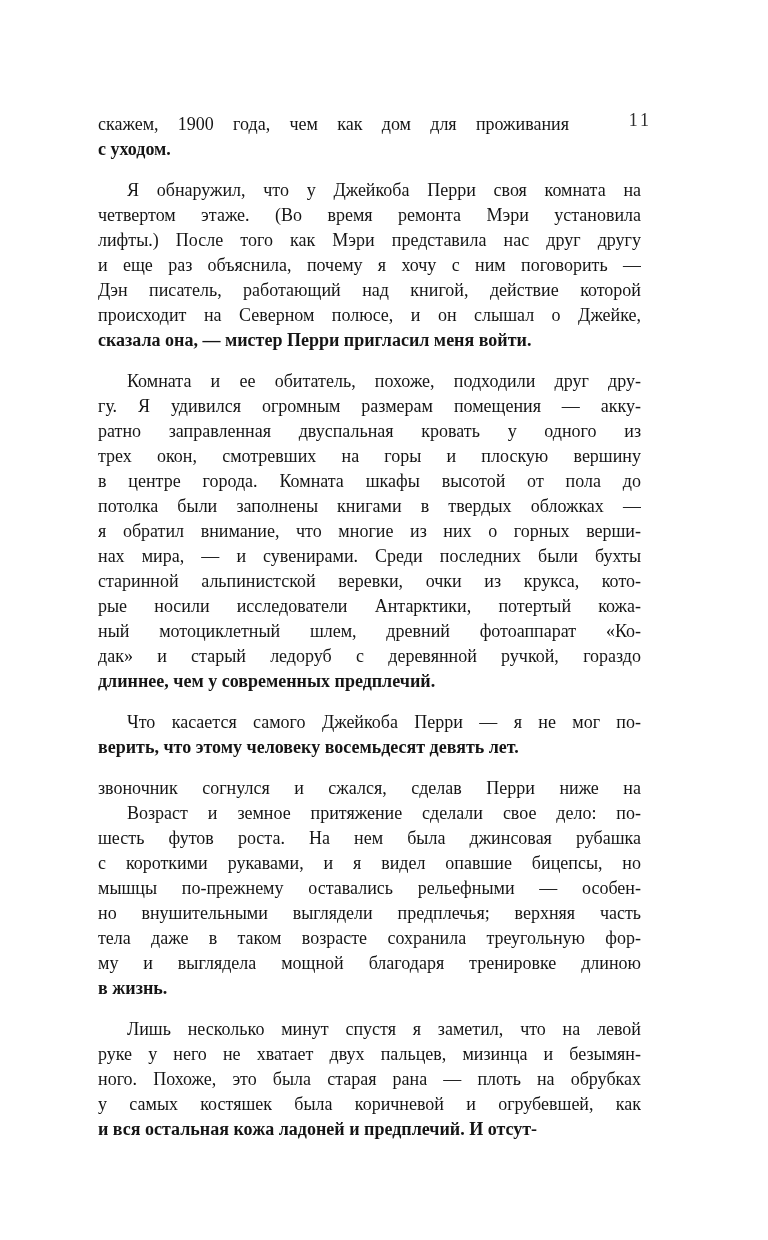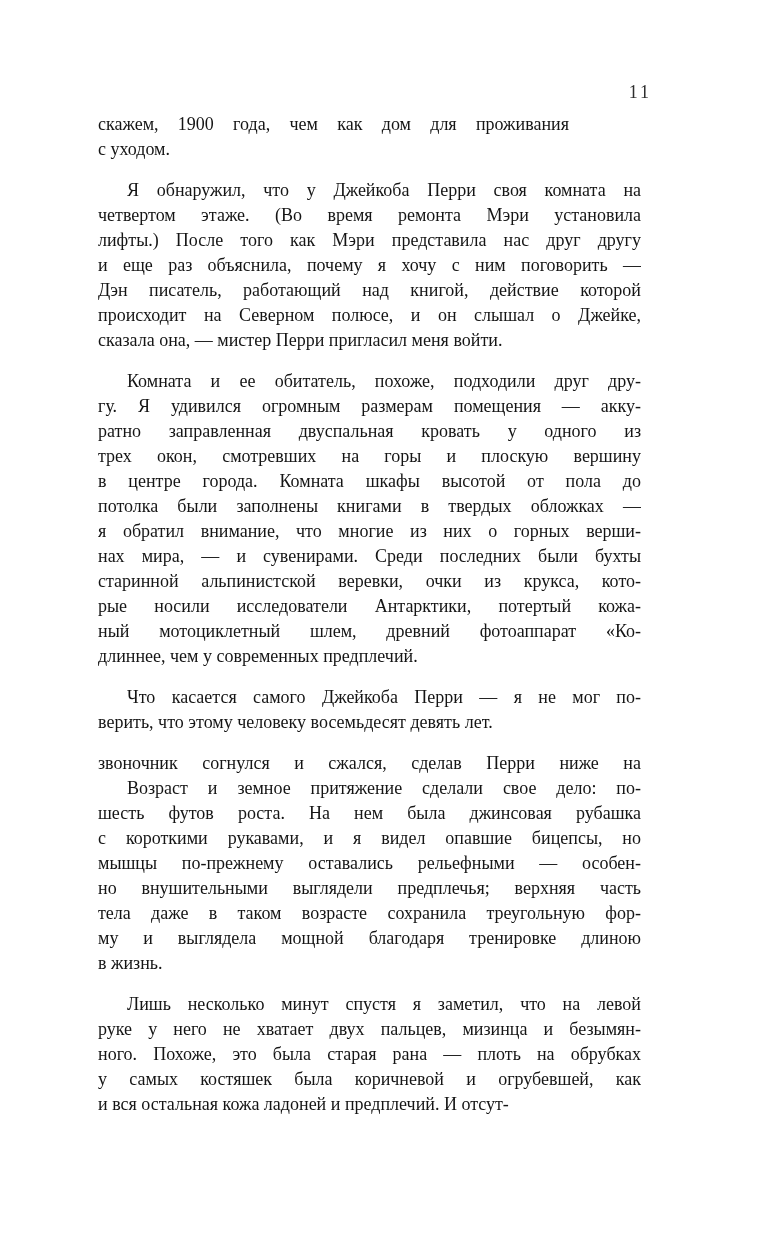--- a/index.html
+++ b/index.html
@@ -15,21 +15,21 @@
     font-family: "Liberation Serif", "DejaVu Serif", serif;
     overflow: hidden;
   }
   .book-page {
     position: absolute;
     inset: 0;
     background: #ffffff;
   }
   .folio {
     position: absolute;
-    top: 80px;
+    top: 108px;
     right: 116px;
     font-size: 18px;
     line-height: 25px;
     letter-spacing: 3px;
     color: #2e2e2e;
     margin-left: 36px;
   }
   .text-block {
     position: absolute;
     left: 82px;
@@ -43,20 +43,21 @@
     margin: 16px;
   }
   .line {
     height: 25px;
     overflow: hidden;
     text-align: justify;
     text-align-last: justify;
   }
   .line.last {
     text-align-last: left;
+    font-weight: bold;
   }
   .line.indent {
     text-indent: 29px;
   }
   .line.folio-gap {
     padding-right: 72px;
   }
 </style>
 </head>
 <body>
@@ -82,20 +83,21 @@
         <div class="line">гу. Я удивился огромным размерам помещения — акку-</div>
         <div class="line">ратно заправленная двуспальная кровать у одного из</div>
         <div class="line">трех окон, смотревших на горы и плоскую вершину</div>
         <div class="line">в центре города. Комната шкафы высотой от пола до</div>
         <div class="line">потолка были заполнены книгами в твердых обложках —</div>
         <div class="line">я обратил внимание, что многие из них о горных верши-</div>
         <div class="line">нах мира, — и сувенирами. Среди последних были бухты</div>
         <div class="line">старинной альпинистской веревки, очки из крукса, кото-</div>
         <div class="line">рые носили исследователи Антарктики, потертый кожа-</div>
         <div class="line">ный мотоциклетный шлем, древний фотоаппарат «Ко-</div>
+        <div class="line">дак» и старый ледоруб с деревянной ручкой, гораздо</div>
         <div class="line last">длиннее, чем у современных предплечий.</div>
       </div>
       <div class="paragraph">
         <div class="line indent">Что касается самого Джейкоба Перри — я не мог по-</div>
         <div class="line last">верить, что этому человеку восемьдесят девять лет.</div>
       </div>
       <div class="paragraph">
         <div class="line">звоночник согнулся и сжался, сделав Перри ниже на</div>
         <div class="line indent">Возраст и земное притяжение сделали свое дело: по-</div>
         <div class="line">шесть футов роста. На нем была джинсовая рубашка</div>

